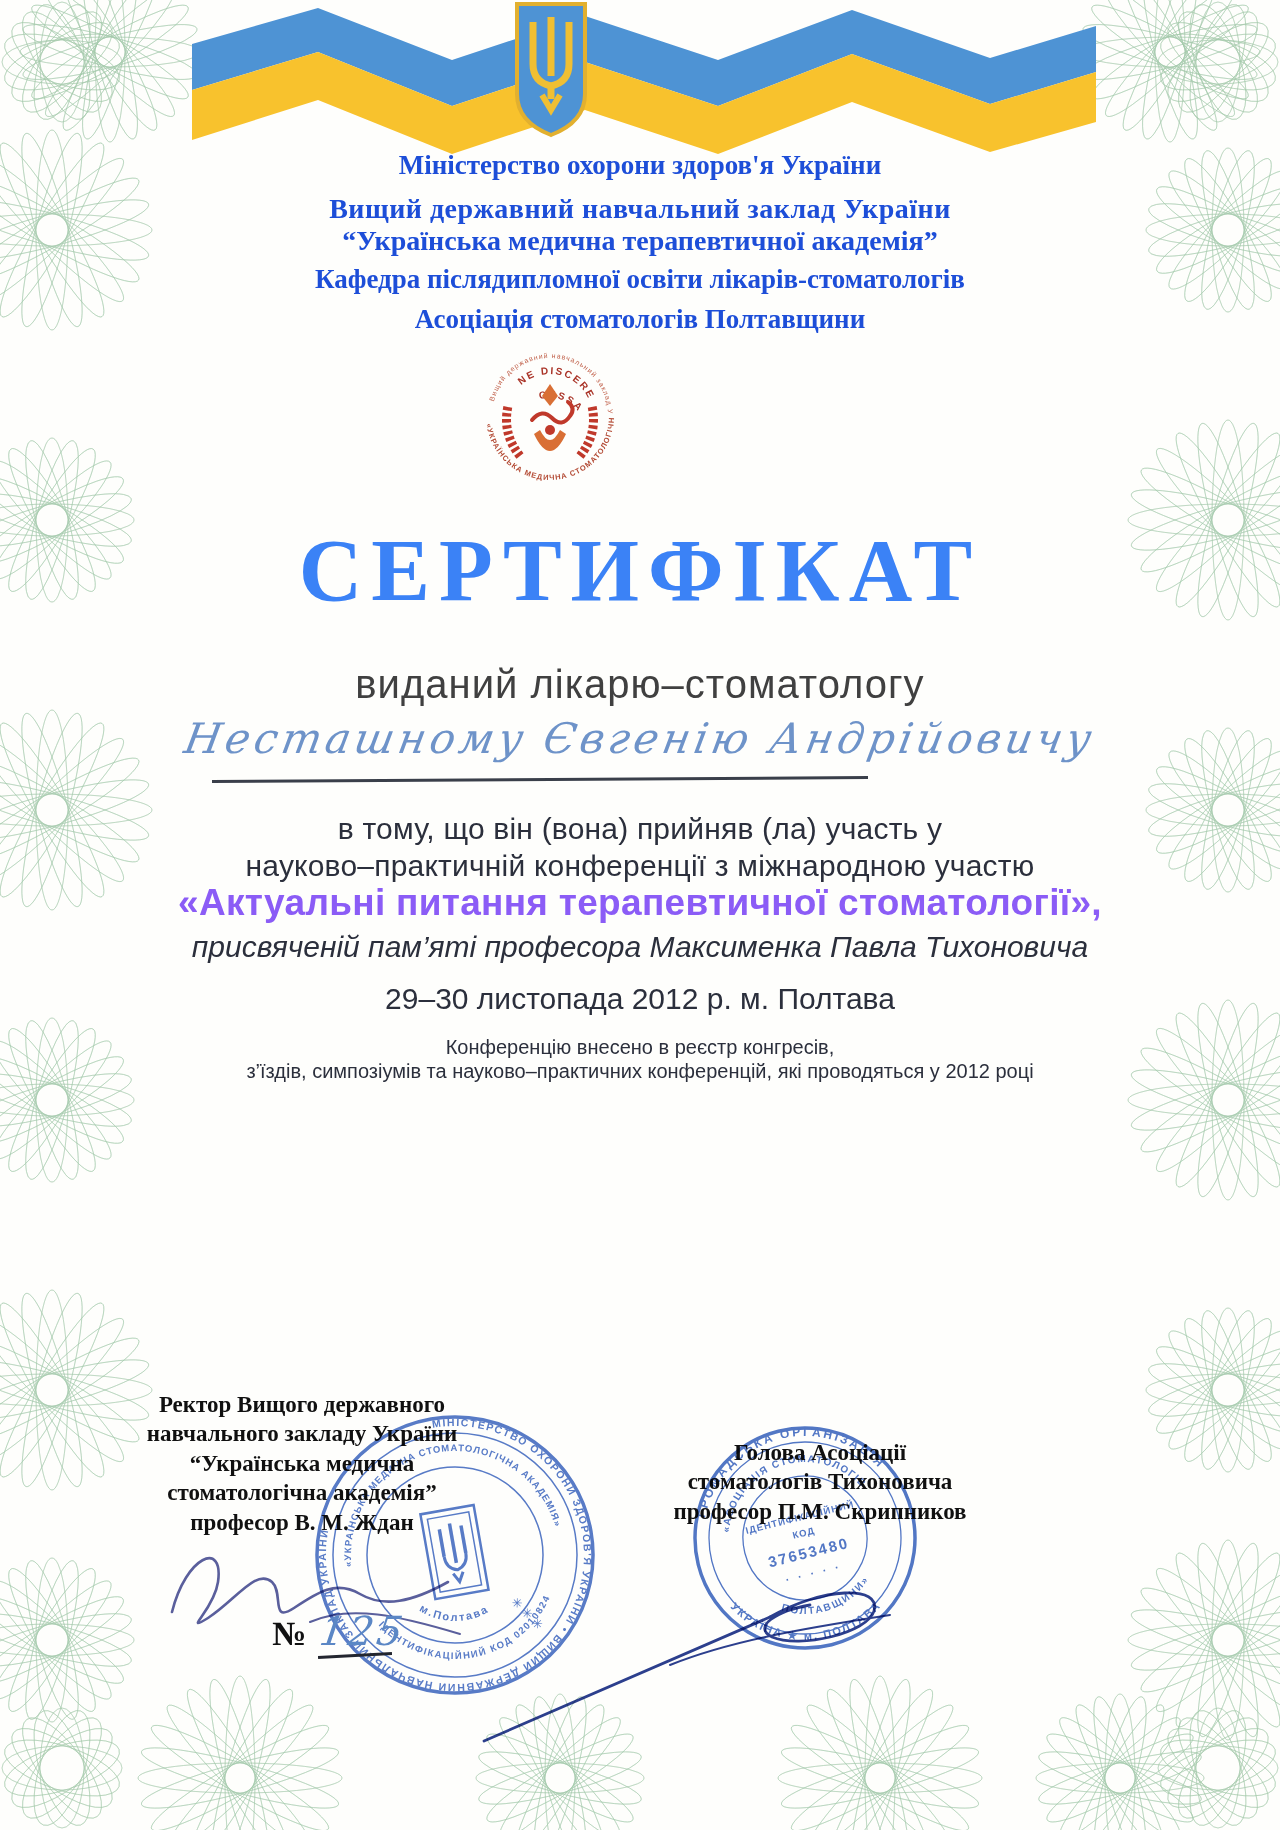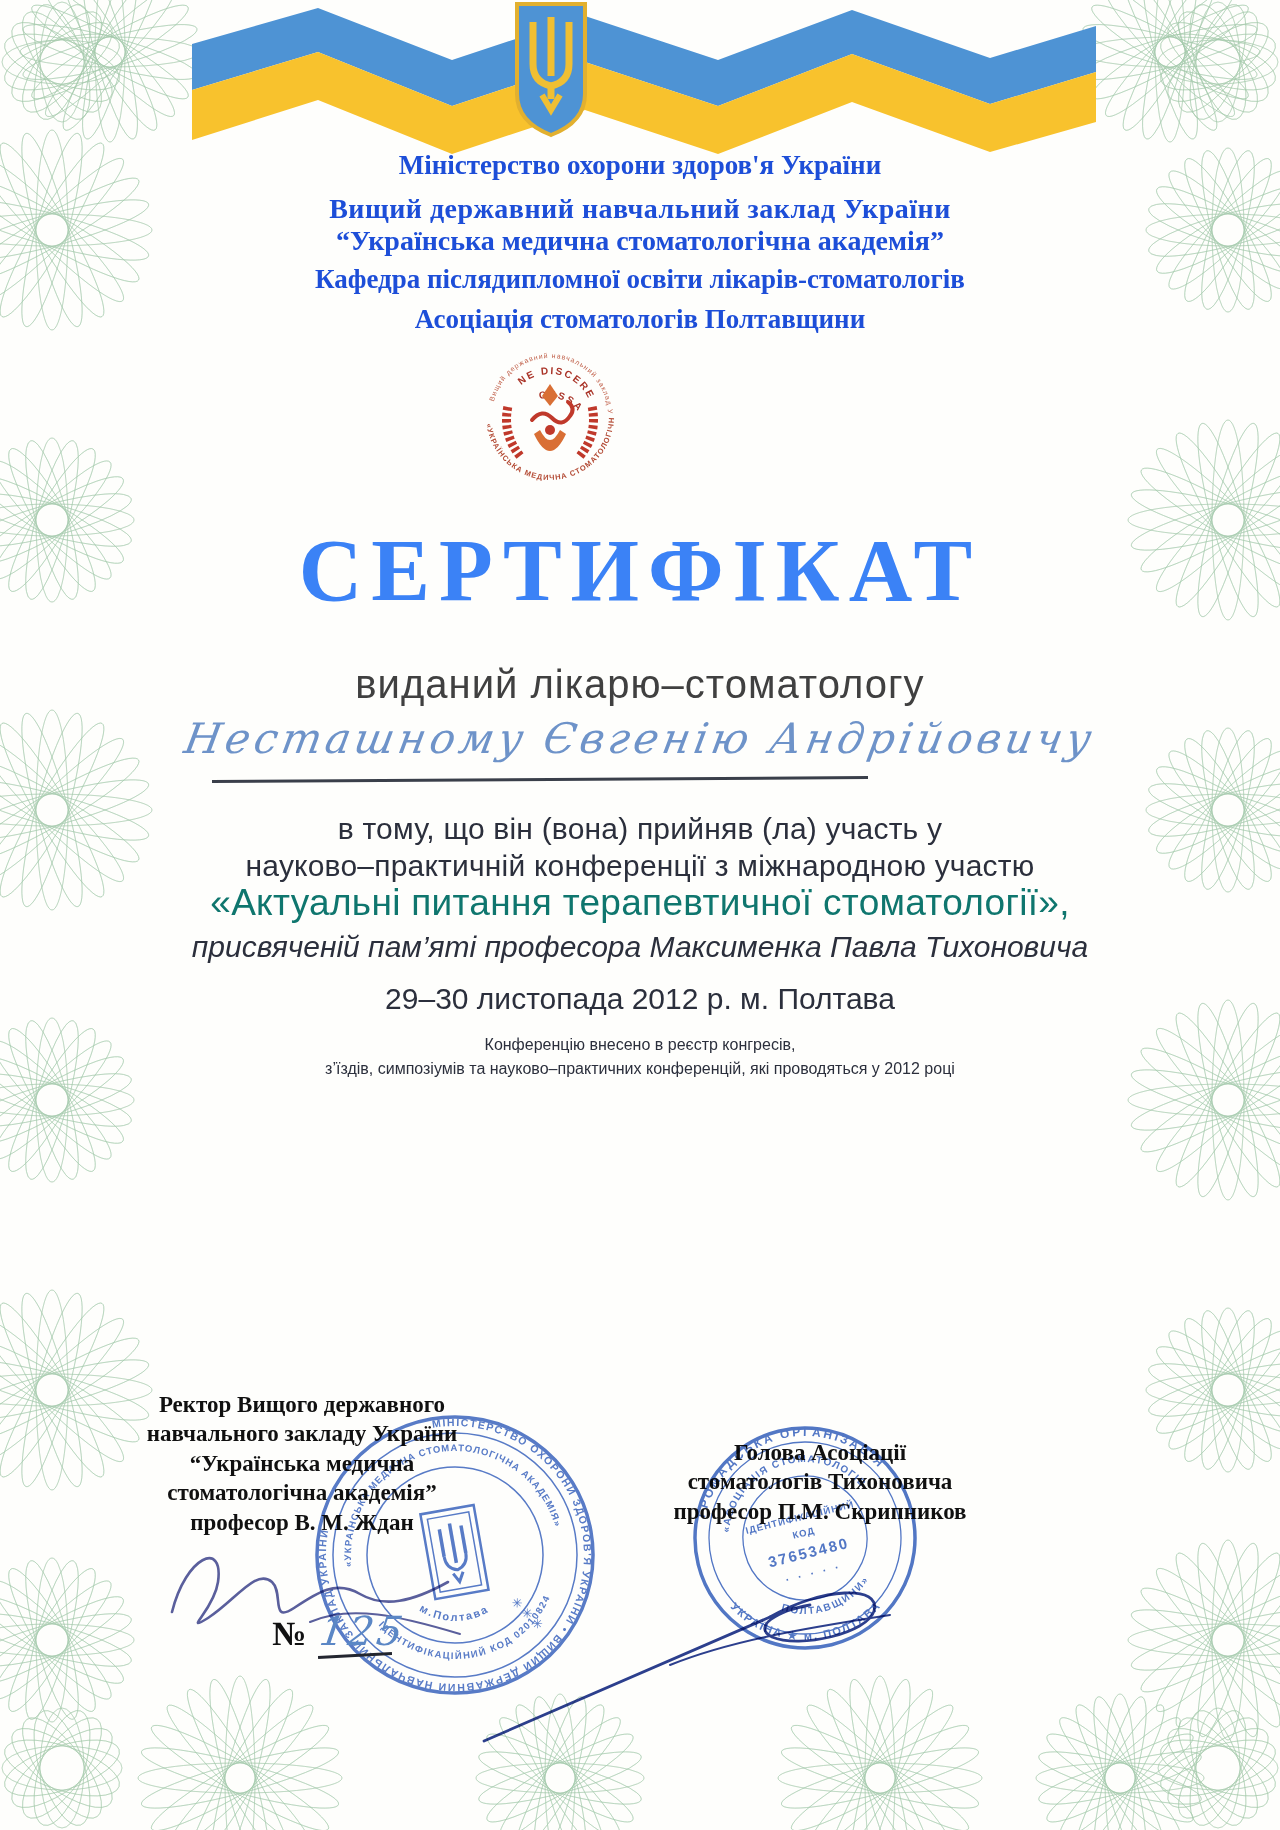--- a/index.html
+++ b/index.html
@@ -12,24 +12,24 @@
   .h1{font-size:27px;} .h2{font-size:28px;letter-spacing:.5px;} .h3{font-size:28px;}
   .h4{font-size:27px;} .h5{font-size:27px;}
   
   .cert-title{font-family:"Liberation Serif",serif;font-weight:700;font-size:88px;
               color:#3b82f6;letter-spacing:9px;}
   .subtitle{font-size:40px;color:#404040;letter-spacing:1px;}
   .handname{font-family:"DejaVu Serif",serif;font-style:italic;font-size:42px;color:#6e93c9;
             transform:skewX(-10deg);letter-spacing:4px;}
   .nameline{background:#3a3f4a;height:2.5px;transform:rotate(-.35deg);}
   .b1{font-size:30px;letter-spacing:.2px;}
-  .conf{font-size:37px;font-weight:400;color:#0f766e;letter-spacing:.3px;}
+  .conf{font-size:37px;font-weight:700;color:#8b5cf6;letter-spacing:.3px;}
   .ded{font-size:30px;font-style:italic;}
   .date{font-size:30px;}
-  .small{font-size:16px;}
+  .small{font-size:20px;}
   .sigblock{font-family:"Liberation Serif",serif;font-weight:700;font-size:23px;
             color:#101010;line-height:1.28;text-align:center;}
   .stamp{mix-blend-mode:multiply;}
   .pen{mix-blend-mode:multiply;}
   .numlabel{font-family:"Liberation Serif",serif;font-weight:700;font-size:34px;color:#111;}
   .numval{font-family:"DejaVu Serif",serif;font-style:italic;font-size:40px;color:#5b87c5;
           transform:skewX(-8deg);display:inline-block;margin-left:14px;letter-spacing:3px;}
   svg text{font-family:"Liberation Sans",sans-serif;}
 </style>
 </head>
@@ -608,21 +608,21 @@
         <path d="M533 64 Q533 82 551 86 Q569 82 569 64"></path>
         <path d="M551 86 L551 99"></path>
         <path d="M542 95 L551 110 L560 95" stroke-width="6"></path>
       </g>
     </g>
   </svg>
 
   <div class="abs ctr" style="top:150px;">
     <div class="hline h1">Міністерство охорони здоров'я України</div>
     <div class="hline h2" style="margin-top:12px;">Вищий  державний навчальний заклад України</div>
-    <div class="hline h3">“Українська медична  стоматологічна академія”</div>
+    <div class="hline h3">“Українська медична  терапевтичної академія”</div>
     <div class="hline h4" style="margin-top:7px;">Кафедра післядипломної освіти лікарів-стоматологів</div>
     <div class="hline h5" style="margin-top:9px;">Асоціація стоматологів Полтавщини</div>
   </div>
 
   <svg class="abs" style="left:472px;top:338px;" width="156" height="156" viewBox="0 0 156 156">
     <defs>
       <path id="emTop" d="M 20 78 A 58 58 0 0 1 136 78"></path>
       <path id="emBottom" d="M 14 78 A 64 64 0 0 0 142 78"></path>
       <path id="emM1" d="M 36 78 A 42 42 0 0 1 120 78"></path>
       <path id="emM2" d="M 44 84 A 36 36 0 0 1 112 84"></path>

